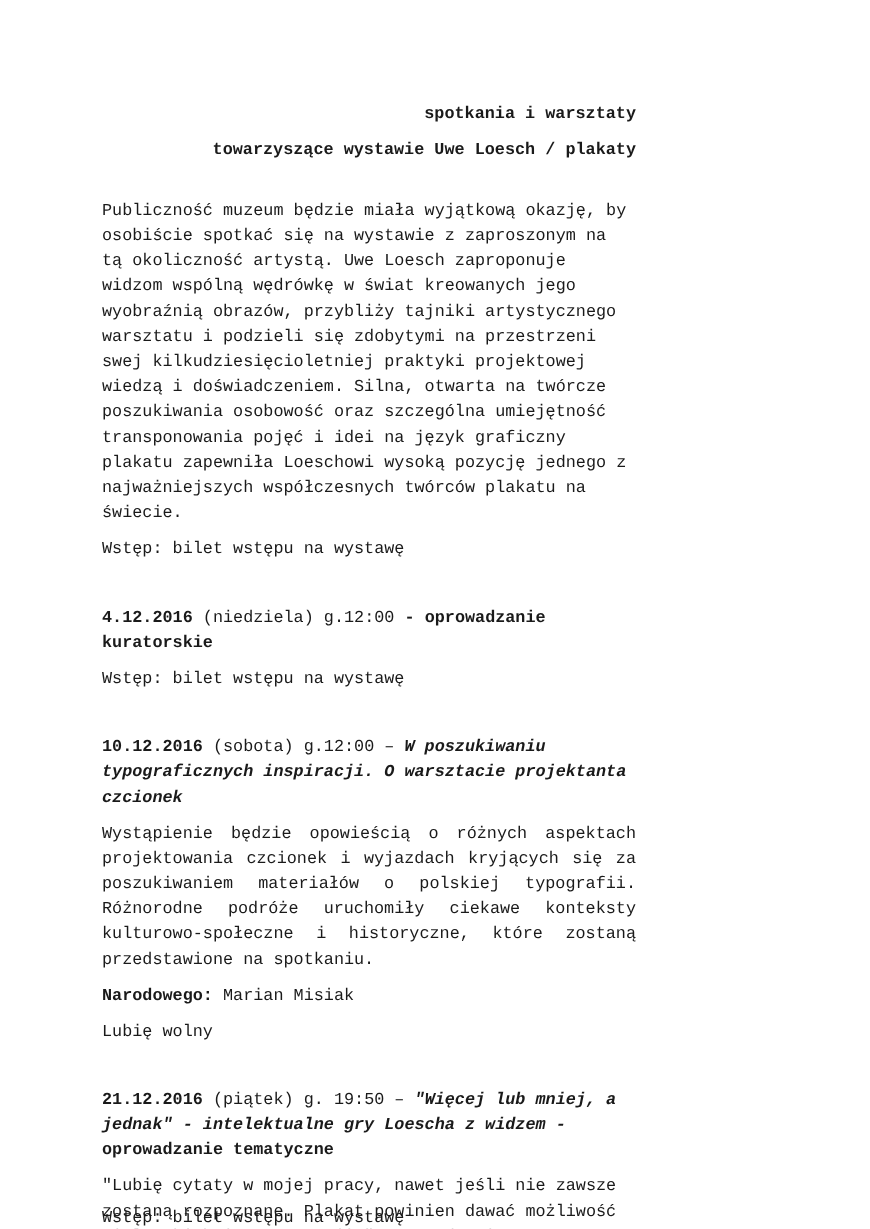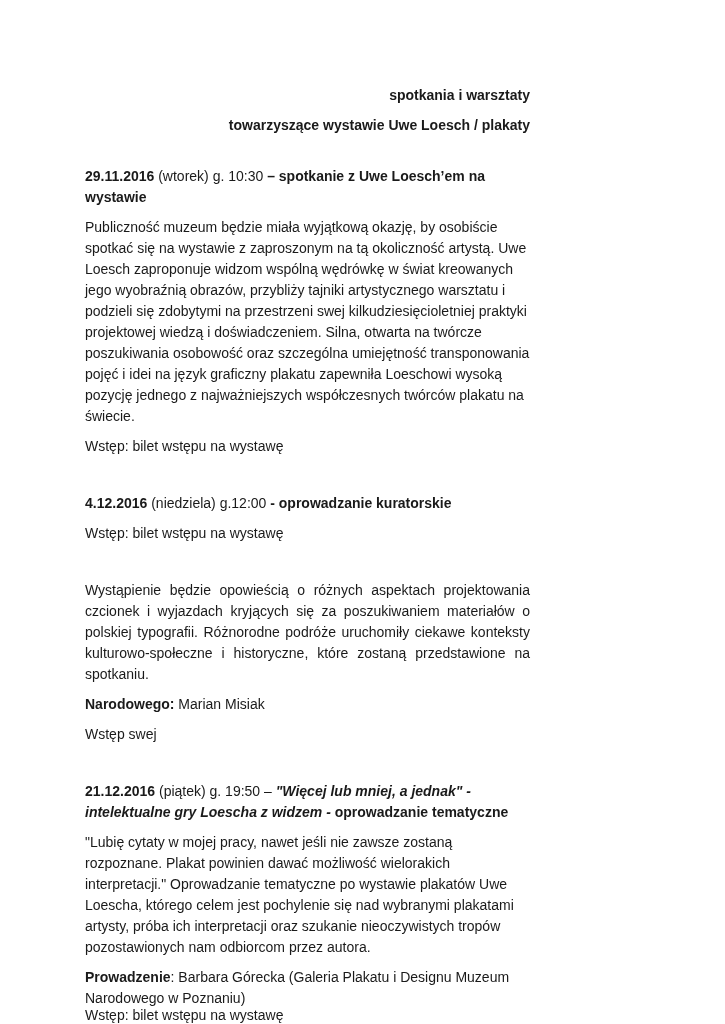--- a/index.html
+++ b/index.html
@@ -8,21 +8,21 @@
     background: #ffffff;
   }
   .page {
     position: relative;
     width: 615px;
     height: 1024px;
     overflow: hidden;
     box-sizing: border-box;
     background: #ffffff;
     color: #1a1a1a;
-    font-family: Liberation Sans, sans-serif;
+    font-family: Liberation Mono, monospace;
     font-size: 14px;
     line-height: 21px;
     padding: 85px 85px 0 85px;
   }
   p { margin: 0 0 9px 0; }
   strong { font-weight: bold; }
   .ital { font-style: italic; }
   .doc-header {
     text-align: right;
     font-weight: bold;
@@ -44,34 +44,34 @@
 <body>
 
 <div class="page">
 
   <header class="doc-header">
     <p>spotkania i warsztaty</p>
     <p>towarzyszące wystawie Uwe Loesch / plakaty</p>
   </header>
 
   <section class="event" style="margin-top:0">
-    <p class="event-heading"><strong>29.11.2016</strong><span> (wtorek) g. 10:30  </span><strong>– spotkanie z Uwe Loesch’em na wystawie</strong></p>
     <p>Publiczność muzeum będzie miała wyjątkową okazję, by osobiście spotkać się na wystawie z zaproszonym na tą okoliczność artystą. Uwe Loesch zaproponuje widzom wspólną wędrówkę w świat kreowanych jego wyobraźnią obrazów, przybliży tajniki artystycznego warsztatu i podzieli się zdobytymi na przestrzeni swej kilkudziesięcioletniej praktyki projektowej wiedzą i doświadczeniem. Silna, otwarta na twórcze poszukiwania osobowość oraz szczególna umiejętność transponowania pojęć i idei na język graficzny plakatu zapewniła Loeschowi wysoką pozycję jednego z najważniejszych współczesnych twórców plakatu na świecie.</p>
     <p>Wstęp: bilet wstępu na wystawę</p>
   </section>
 
   <section class="event">
     <p class="event-heading"><strong>4.12.2016</strong><span> (niedziela) g.12:00  </span><strong>- oprowadzanie kuratorskie</strong></p>
     <p>Wstęp: bilet wstępu na wystawę</p>
   </section>
 
   <section class="event">
+    <p class="event-heading"><strong>10.12.2016</strong><span> (sobota) g.12:00 –  </span><strong class="ital">W poszukiwaniu typograficznych inspiracji.  O warsztacie projektanta czcionek</strong></p>
     <p class="justify">Wystąpienie będzie opowieścią o różnych aspektach projektowania czcionek i wyjazdach kryjących się za poszukiwaniem materiałów o polskiej typografii. Różnorodne podróże uruchomiły ciekawe konteksty kulturowo-społeczne i historyczne, które zostaną przedstawione na spotkaniu.</p>
     <p><strong>Narodowego:</strong><span> Marian Misiak</span></p>
-    <p>Wstęp swej</p>
+    <p>Lubię wolny</p>
   </section>
 
   <section class="event">
     <p class="event-heading"><strong>21.12.2016</strong><span> (piątek) g. 19:50 – </span><strong class="ital">"Więcej lub mniej, a jednak" - intelektualne gry Loescha z widzem - </strong><strong>oprowadzanie tematyczne</strong></p>
     <p>"Lubię cytaty w mojej pracy, nawet jeśli nie zawsze zostaną rozpoznane. Plakat powinien dawać możliwość wielorakich interpretacji." Oprowadzanie tematyczne po wystawie plakatów Uwe Loescha, którego celem jest pochylenie się nad wybranymi plakatami artysty, próba ich interpretacji oraz szukanie nieoczywistych tropów pozostawionych nam odbiorcom przez autora.</p>
     <p><strong>Prowadzenie</strong><span>: Barbara Górecka (Galeria Plakatu i Designu Muzeum Narodowego w Poznaniu)</span></p>
   </section>
 
   <p class="partial">Wstęp: bilet wstępu na wystawę</p>
 

